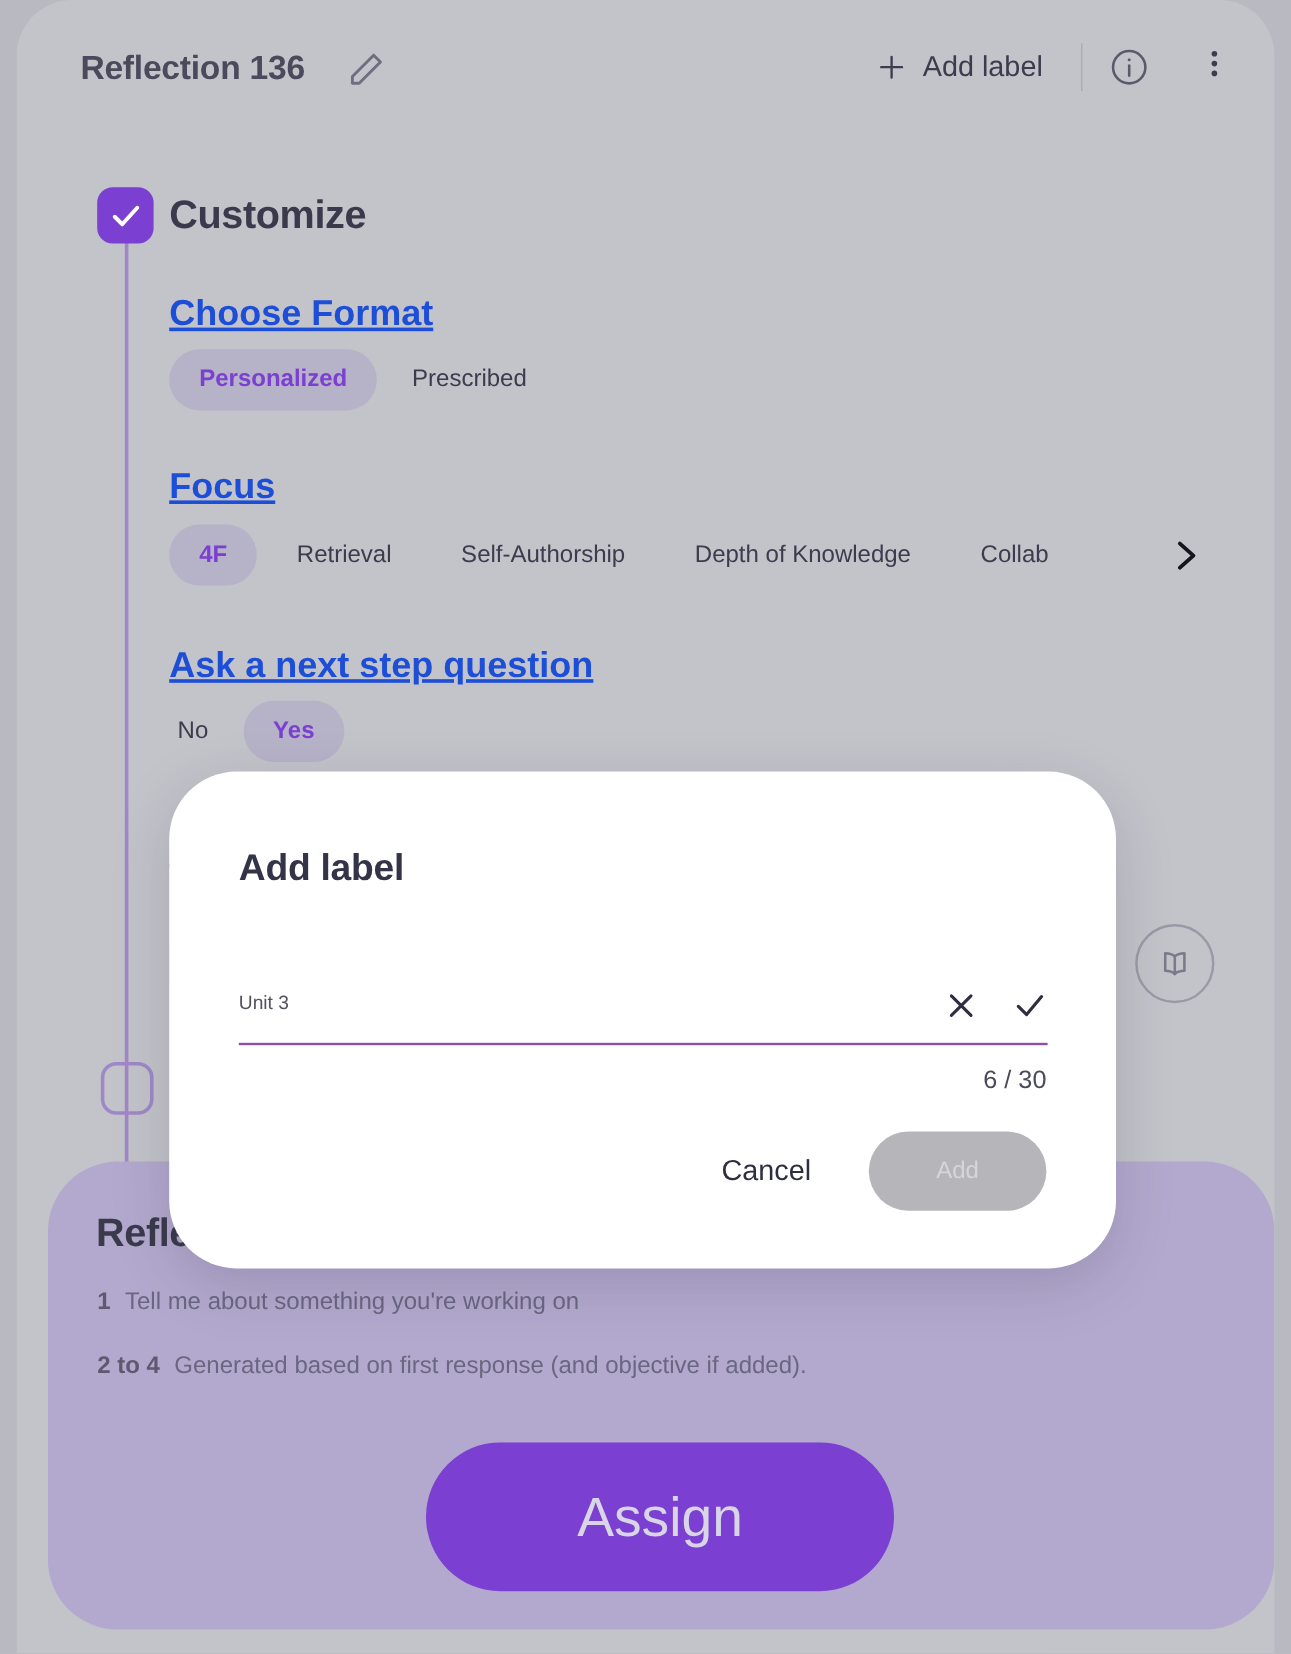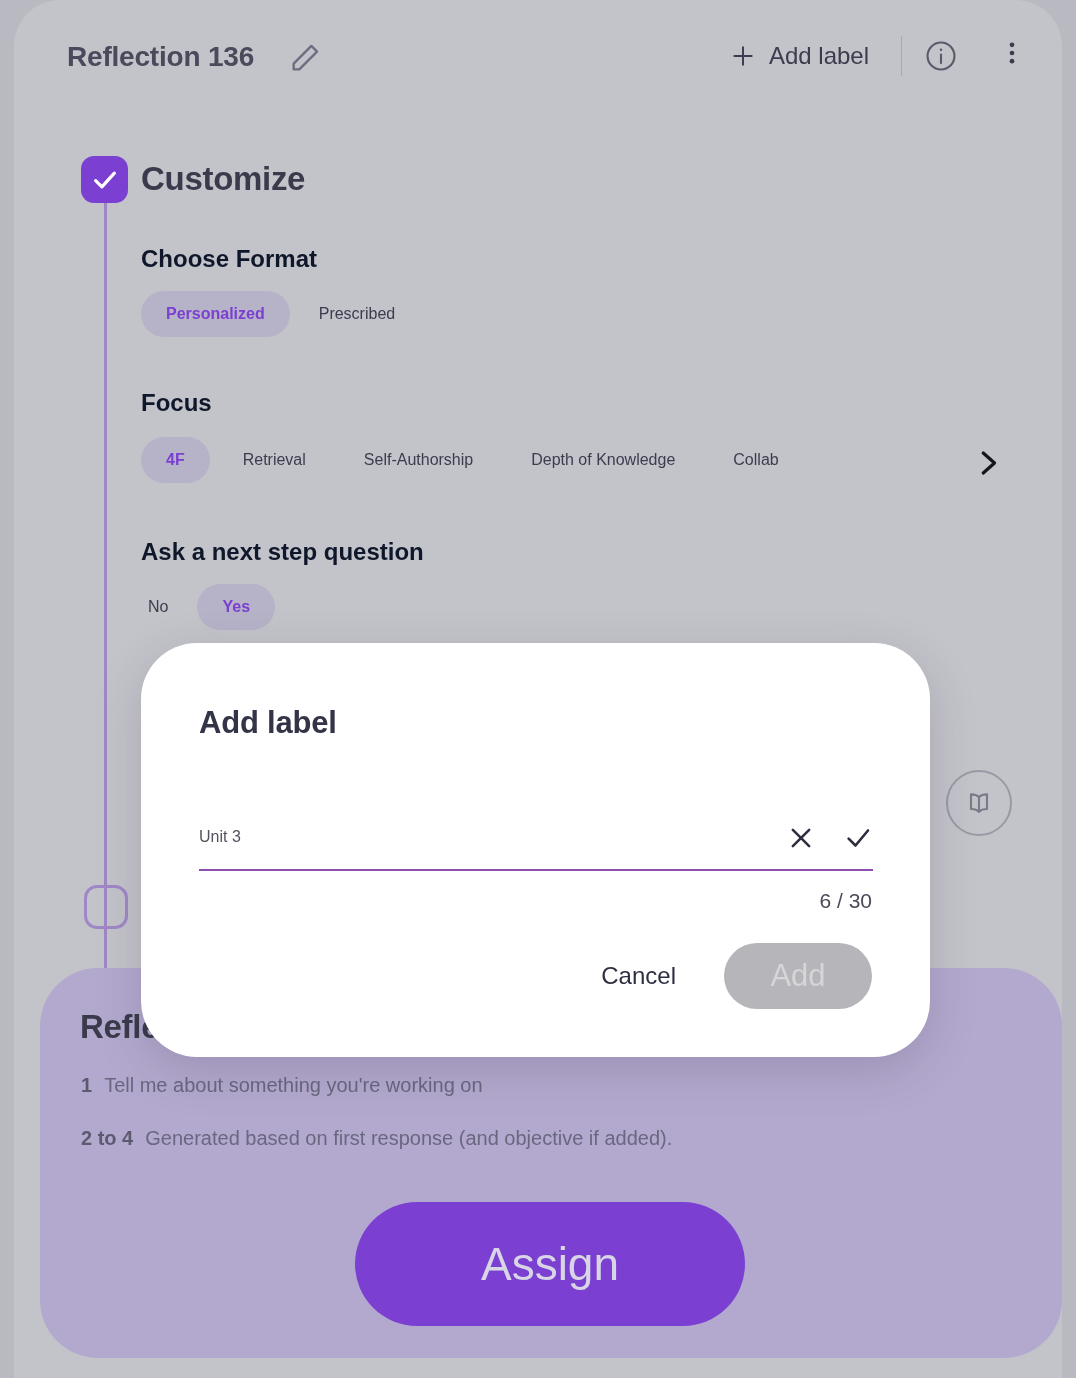--- a/index.html
+++ b/index.html
@@ -110,37 +110,38 @@
     left: 127px;
     top: 160px;
     font-size: 33px;
     font-weight: bold;
     color: #3a3a4c;
     letter-spacing: -0.3px;
   }
 
   .sec-label {
     position: absolute;
-    font-size: 24px;
-    font-weight: bold;
-    color: #0f172a;
+    font-size: 30px;
+    font-weight: bold;
+    color: #1d4ed8;
+    text-decoration: underline;
   }
   .lbl-format { left: 127px; top: 245px; }
   .lbl-focus  { left: 127px; top: 389px; text-align: center; }
   .lbl-next   { left: 127px; top: 538px; }
   .lbl-hidden-a { left: 127px; top: 692px; }
 
   
   .chip-row {
     position: absolute;
     display: flex;
     align-items: center;
   }
   .chip {
-    font-size: 16px;
+    font-size: 20px;
     color: #3c3c4e;
     padding: 14px 25px;
     border-radius: 26px;
     white-space: nowrap;
   }
   .chip.selected {
     background: #b6b2c8;
     color: #7b3fd1;
     font-weight: bold;
   }
@@ -326,21 +327,21 @@
     background: none;
     border: none;
     font-family: Liberation Sans, sans-serif;
   }
   .add-btn {
     width: 148px;
     height: 66px;
     border-radius: 34px;
     background: #b5b5ba;
     color: #d6d6d9;
-    font-size: 31px;
+    font-size: 20px;
     border: none;
     font-family: "Liberation Sans", sans-serif;
   }
 </style>
 </head>
 <body>
 
 <div id="root">
   <div class="screen-card">
 

